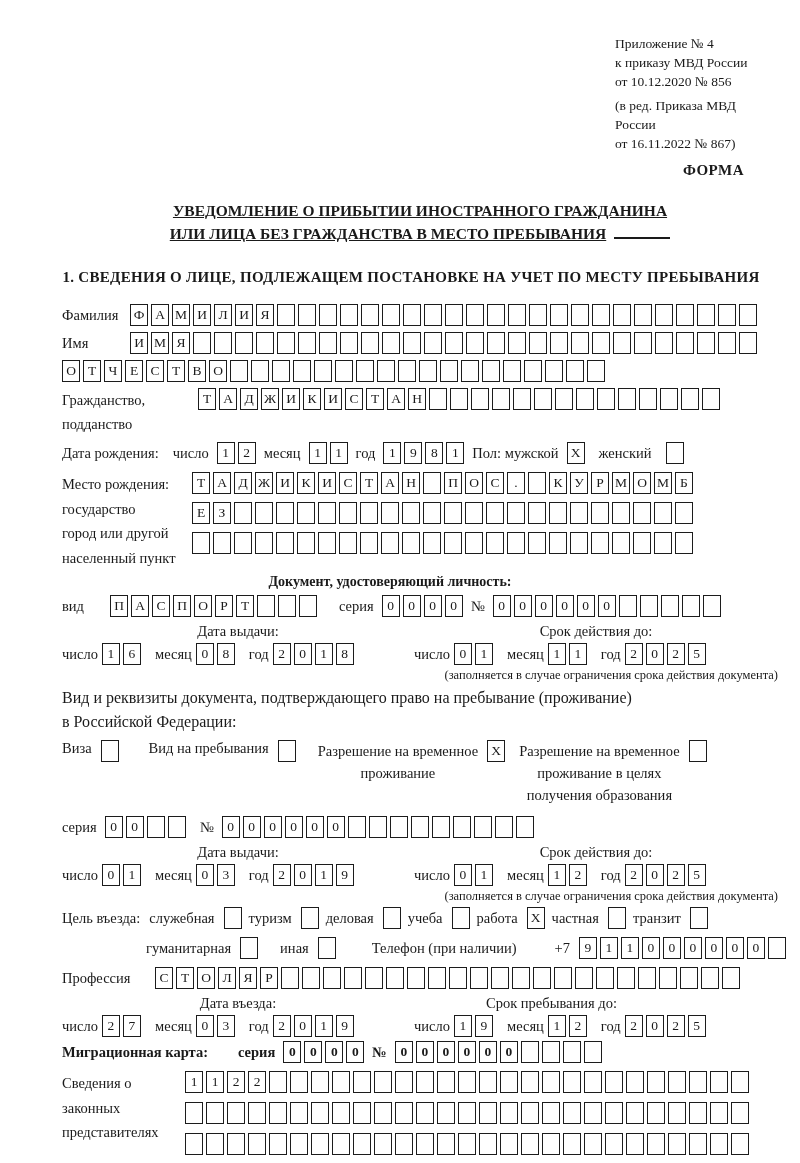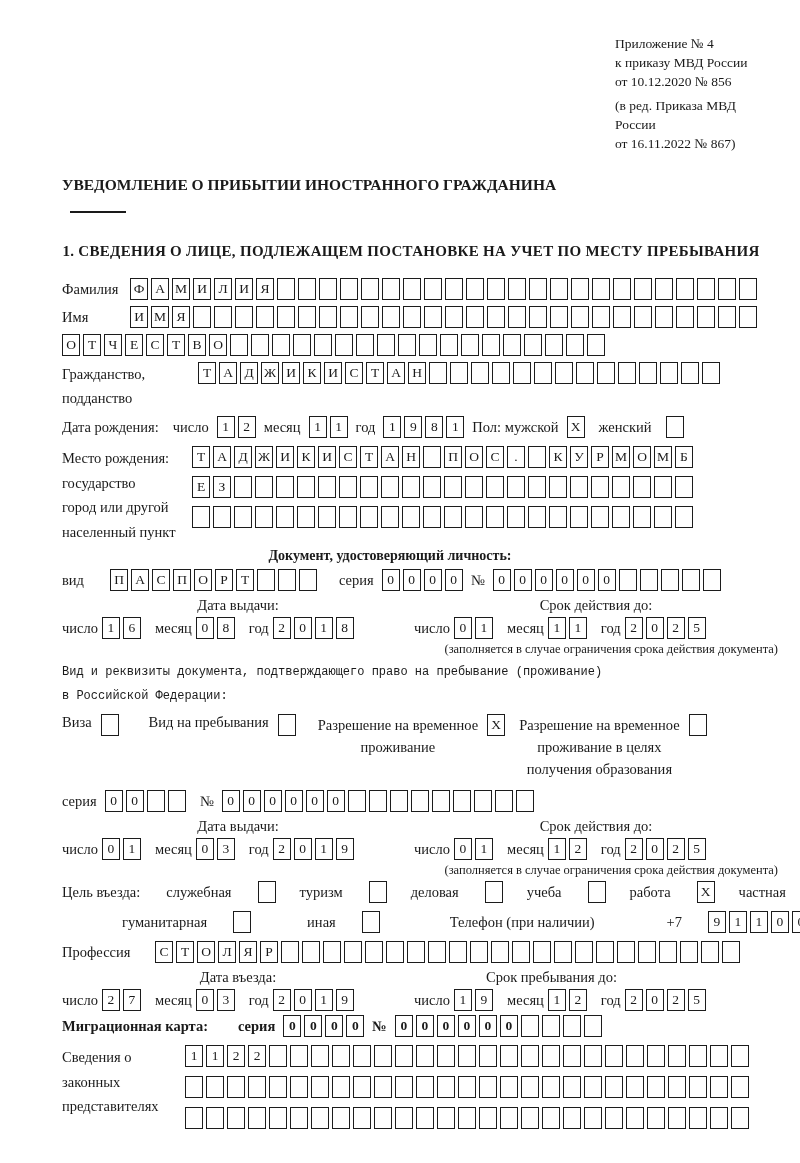--- a/index.html
+++ b/index.html
@@ -8,21 +8,21 @@
     font-family:"Liberation Serif", serif;color:#1a1a1a;
   }
   .page{box-sizing:border-box;width:800px;height:1163px;padding:34px 22px 0 62px;position:relative;}
 
   
   .hdr{margin-left:553px;font-size:13.5px;line-height:19px;}
   .hdr .grp2{margin-top:5px;}
   .forma{margin-top:9px;margin-right:34px;text-align:right;font-weight:bold;font-size:15px;letter-spacing:.5px;}
 
   
-  .title{margin-top:20px;font-weight:bold;font-size:15.5px;line-height:23px;}
+  .title{margin-top:20px;text-align:center;font-weight:bold;font-size:15.5px;line-height:23px;text-decoration:underline;}
   .blank-line{display:inline-block;width:56px;border-bottom:2px solid #1a1a1a;height:14px;margin-left:8px;}
   .sec-head{margin-top:24px;margin-left:-18px;text-align:center;font-weight:bold;font-size:15px;letter-spacing:.3px;margin-bottom:18px;}
 
   
   .frow{display:flex;align-items:center;margin-bottom:6px;}
   .frow.top{align-items:flex-start;}
   .lbl{font-size:14.5px;flex:none;}
   .lblcol{display:flex;flex-direction:column;line-height:24px;font-size:14.5px;flex:none;}
   .w68{width:68px;}
   .w143{width:143px;}
@@ -42,46 +42,47 @@
 
   
   .datecols{display:flex;margin-bottom:3px;}
   .dc-l{flex:0 0 352px;}
   .dc-r{flex:1;}
   .date-head{text-align:center;font-size:14.5px;margin-bottom:3px;}
   .date-line{display:flex;align-items:center;gap:4px;}
   .date-line .ml{margin-left:10px;}
   .date-note{font-size:12.5px;text-align:right;margin-top:3px;}
 
-  .para{font-size:12px;line-height:24px;font-family:Liberation Mono, monospace;}
+  .para{font-size:16px;line-height:24px;}
 
   
   .opts{display:flex;align-items:flex-start;margin-top:6px;margin-bottom:10px;text-align:center;}
   .opt{display:flex;align-items:flex-start;gap:9px;}
   .opttext{display:flex;flex-direction:column;align-items:center;line-height:22px;font-size:14.5px;}
-  .purpose{display:flex;align-items:center;gap:24px;margin-bottom:8px;flex-wrap:nowrap;}
+  .purpose{display:flex;align-items:center;gap:7px;margin-bottom:8px;flex-wrap:nowrap;}
   .purpose .lbl{margin-right:2px;}
   .gap8{width:8px;flex:none;} .gap14{width:14px;flex:none;} .gap22{width:22px;flex:none;} .gap30{width:30px;flex:none;}
 </style>
 </head>
 <body>
 
 <div class="page">
 
   <div class="hdr">
     <div>Приложение № 4</div>
     <div>к приказу МВД России</div>
     <div>от 10.12.2020 № 856</div>
     <div class="grp2">(в ред. Приказа МВД России</div>
     <div>от 16.11.2022 № 867)</div>
   </div>
+  <div class="forma">ФОРМА</div>
 
   <div class="title">
     <div>УВЕДОМЛЕНИЕ О ПРИБЫТИИ ИНОСТРАННОГО ГРАЖДАНИНА</div>
-    <div><span class="blank-line"></span></div>
+    <div><span>ИЛИ ЛИЦА БЕЗ ГРАЖДАНСТВА В МЕСТО ПРЕБЫВАНИЯ</span><span class="blank-line"></span></div>
   </div>
 
   <div class="sec-head">1. СВЕДЕНИЯ О ЛИЦЕ, ПОДЛЕЖАЩЕМ ПОСТАНОВКЕ НА УЧЕТ ПО МЕСТУ ПРЕБЫВАНИЯ</div>
 
   <div class="frow">
     <span class="lbl w68">Фамилия</span>
     <span class="cells">
         <span class="cell">Ф</span>
         <span class="cell">А</span>
         <span class="cell">М</span>
@@ -579,21 +580,21 @@
     <span class="lbl">частная</span>
     <span class="cells">
         <span class="cell"></span>
       </span>
     <span class="lbl">транзит</span>
     <span class="cells">
         <span class="cell"></span>
       </span>
   </div>
 
-  <div class="purpose" style="margin-left:60px;">
+  <div class="purpose" style="margin-left:84px;">
     <span class="lbl">гуманитарная</span>
     <span class="cells">
         <span class="cell"></span>
       </span>
     <span class="gap8"></span>
     <span class="lbl">иная</span>
     <span class="cells">
         <span class="cell"></span>
       </span>
     <span class="gap22"></span>

